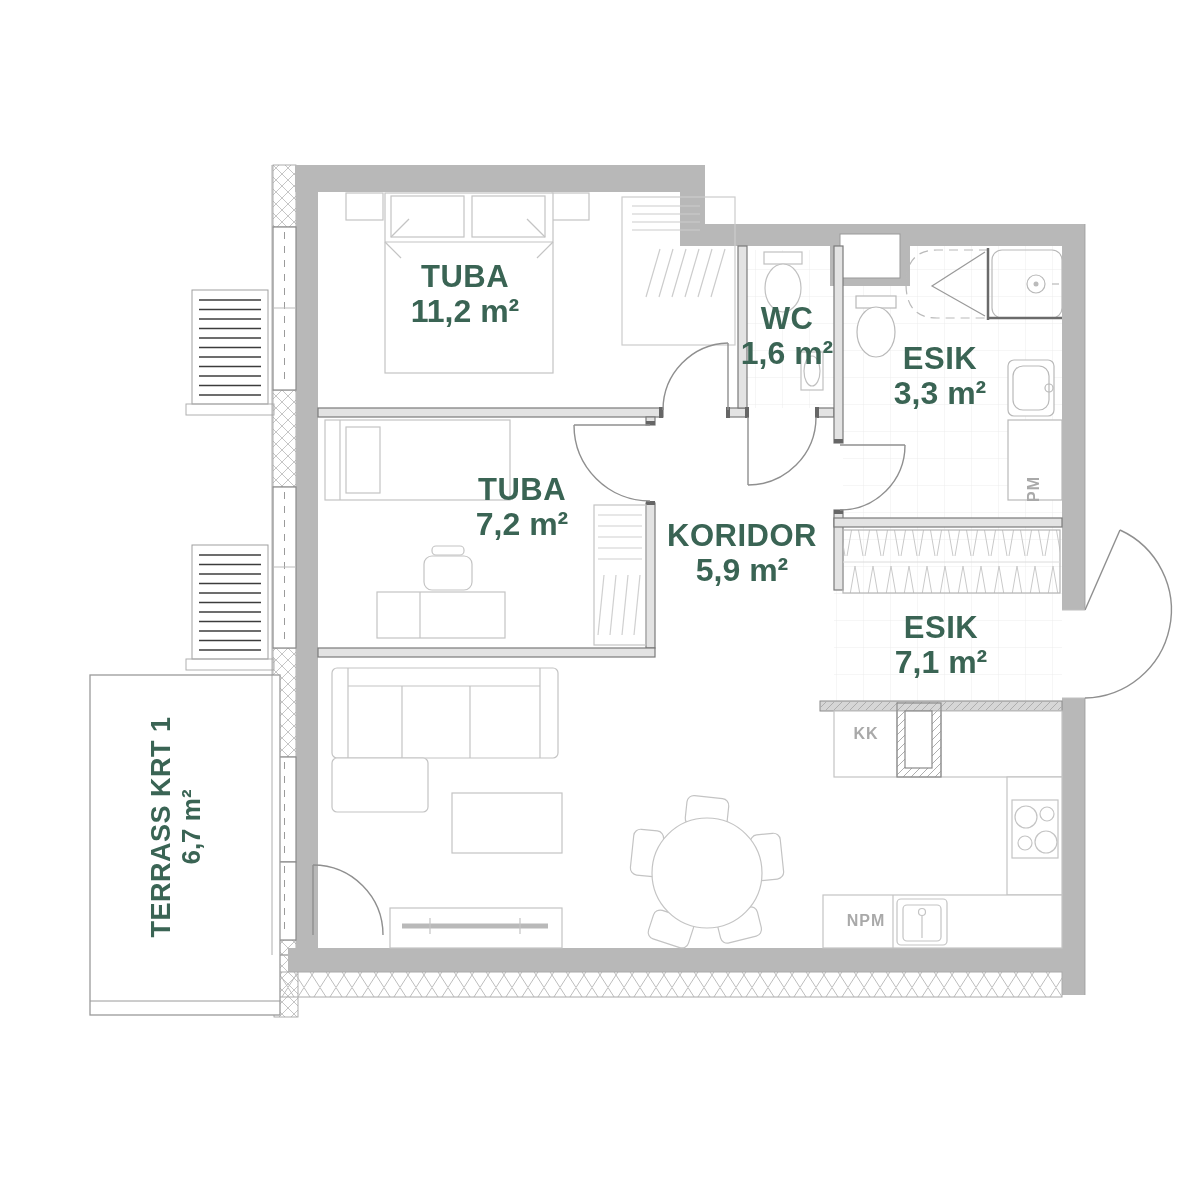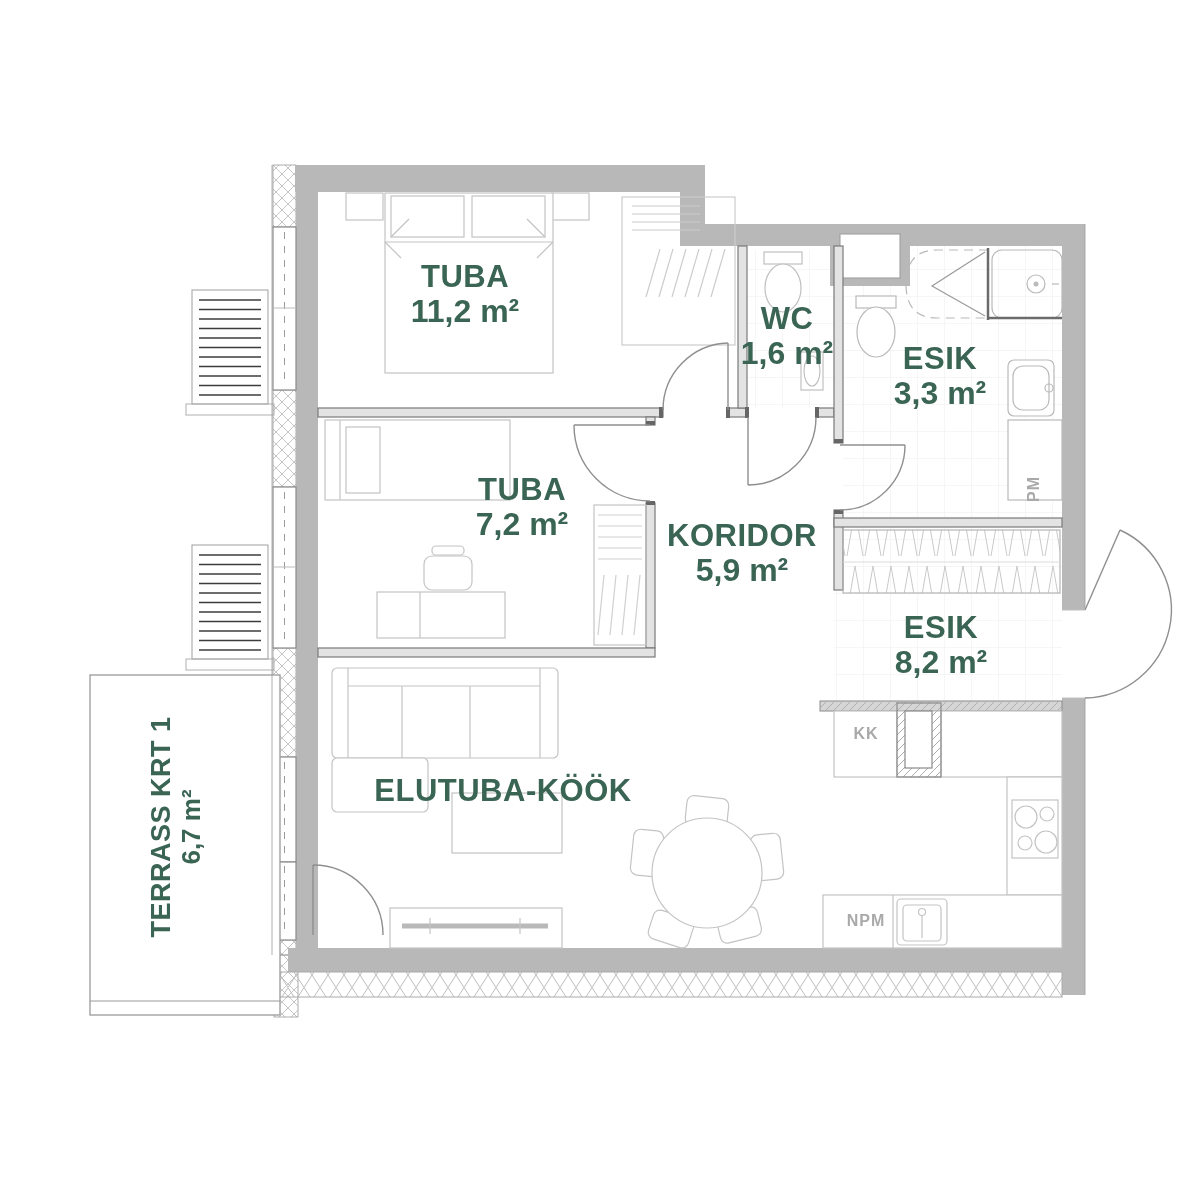--- a/index.html
+++ b/index.html
@@ -355,24 +355,23 @@
 <div class="room-label" style="left:522px;top:508px">
   <div class="nm">TUBA</div>
   <div class="ar">7,2 m²</div>
 </div>
 <div class="room-label" style="left:742px;top:554px">
   <div class="nm">KORIDOR</div>
   <div class="ar">5,9 m²</div>
 </div>
 <div class="room-label" style="left:941px;top:646px">
   <div class="nm">ESIK</div>
-  <div class="ar">8,2 m²</div>
+  <div class="ar">7,1 m²</div>
 </div>
 <div class="room-label" style="left:503px;top:791px">
-  <div class="nm">ELUTUBA-KÖÖK</div>
 </div>
 <div class="room-label rot small" style="left:176px;top:827px">
   <div class="nm">TERRASS KRT 1</div>
   <div class="ar">6,7 m²</div>
 </div>
 
 <div class="app-label rot" style="left:1034px;top:489px">PM</div>
 <div class="app-label" style="left:866px;top:734px">KK</div>
 <div class="app-label" style="left:866px;top:921px">NPM</div>
 

